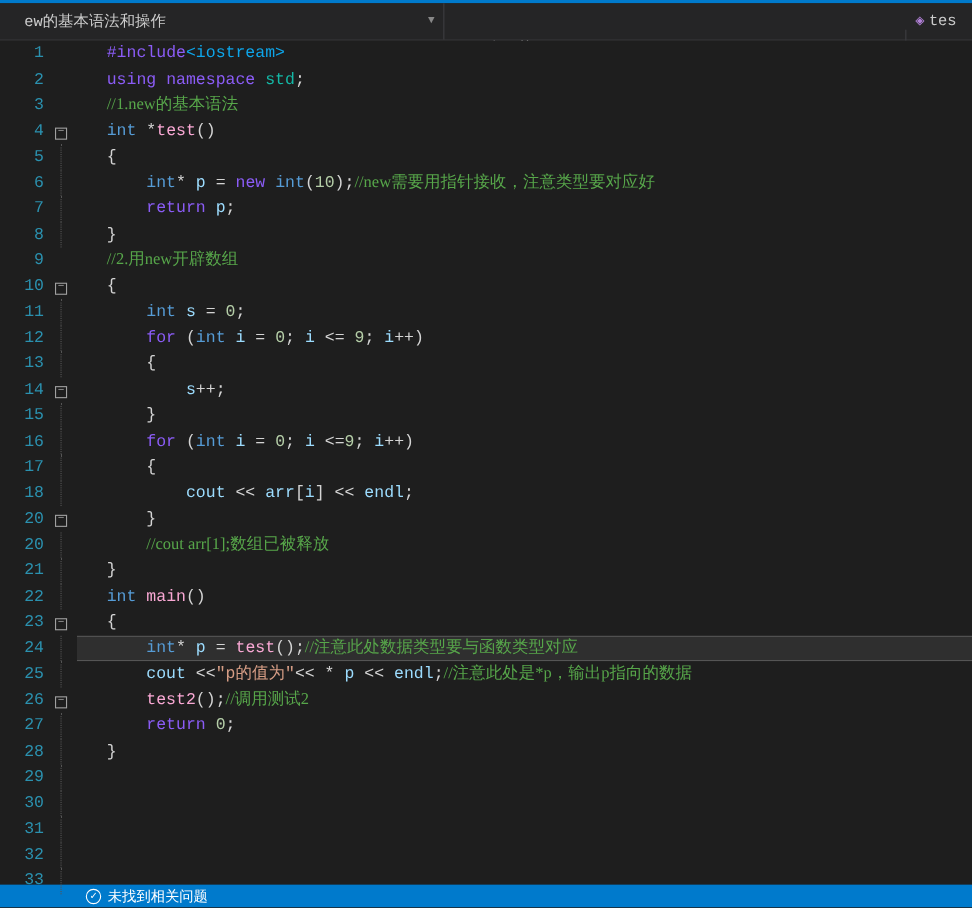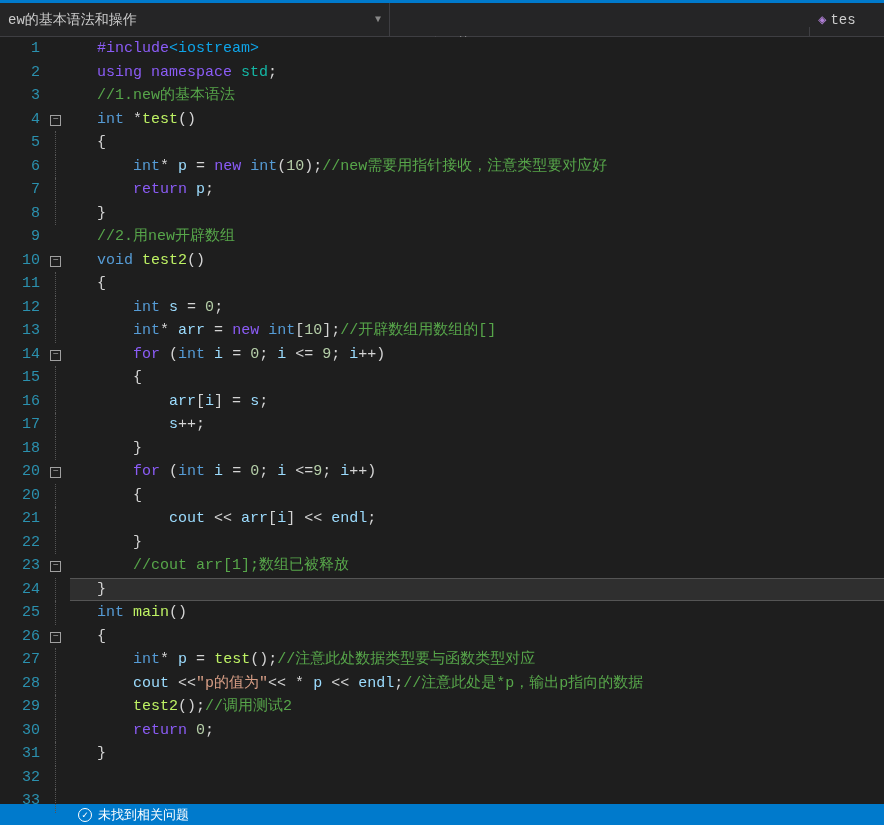--- a/index.html
+++ b/index.html
@@ -22,21 +22,21 @@
 }
 .breadcrumb-item {
   display: flex;
   align-items: center;
   padding: 0 8px;
   height: 100%;
   color: #cccccc;
   font-size: 14px;
   cursor: pointer;
 }
-.breadcrumb-item.first { flex: 0 0 390px; border-right: 1px solid #3e3e42; justify-content: space-between; }
+.breadcrumb-item.first { flex: 0 0 390px; border-right: 1px solid #3e3e42; justify-content: space-between; margin-left: 14px; }
 .breadcrumb-item.second { flex: 0 0 420px; border-right: 1px solid #3e3e42; justify-content: space-between; padding-left: 30px; margin-top: 48px; }
 .breadcrumb-item.third { flex: 1; }
 .chev { color: #888; font-size: 10px; }
 .cube-icon { color: #b180d7; margin-right: 4px; }
 .editor {
   display: flex;
   height: calc(100% - 58px);
   background: #1e1e1e;
 }
 .gutter {
@@ -90,24 +90,24 @@
   height: 23.5px;
   background: rgba(80,80,80,0.35);
   border-top: 1px solid #555;
   border-bottom: 1px solid #555;
   z-index: 0;
 }
 .code-text { position: relative; z-index: 1; }
 
 .kw { color: #8b5cf6; }
 .type { color: #569cd6; }
-.func { color: #bef264; text-align: center; }
+.func { color: #f9a8d4; text-align: center; }
 .num { color: #b5cea8; }
 .str { color: #d69d85; }
-.com { color: #57a64a; }
+.com { color: #57a64a; font-family: Liberation Serif, serif; }
 .punc { color: #d4d4d4; }
 .ident { color: #9cdcfe; }
 .op { color: #d4d4d4; }
 .ns { color: #14b8a6; }
 .ang { color: #0ea5e9; }
 .footer {
   height: 21px;
   background: #007acc;
   display: flex;
   align-items: center;
@@ -221,27 +221,24 @@
   <div class="code-col" id="codecol">
       <div class="line code-text">   <span class="kw">#include</span><span class="ang">&lt;iostream&gt;</span></div>
       <div class="line code-text">   <span class="kw">using</span> <span class="kw">namespace</span> <span class="ns">std</span><span class="punc">;</span></div>
       <div class="line code-text">   <span class="com">//1.new的基本语法</span></div>
       <div class="line code-text">   <span class="type">int</span> <span class="op">*</span><span class="func">test</span><span class="punc">()</span></div>
       <div class="line code-text">   <span class="punc">{</span></div>
       <div class="line code-text">       <span class="type">int</span><span class="op">*</span> <span class="ident">p</span> <span class="op">=</span> <span class="kw">new</span> <span class="type">int</span><span class="punc">(</span><span class="num">10</span><span class="punc">);</span><span class="com">//new需要用指针接收，注意类型要对应好</span></div>
       <div class="line code-text">       <span class="kw">return</span> <span class="ident">p</span><span class="punc">;</span></div>
       <div class="line code-text">   <span class="punc">}</span></div>
       <div class="line code-text">   <span class="com">//2.用new开辟数组</span></div>
-      <div class="line code-text">   <span class="type">void</span> <span class="func">test2</span><span class="punc">()</span></div>
       <div class="line code-text">   <span class="punc">{</span></div>
       <div class="line code-text">       <span class="type">int</span> <span class="ident">s</span> <span class="op">=</span> <span class="num">0</span><span class="punc">;</span></div>
-      <div class="line code-text">       <span class="type">int</span><span class="op">*</span> <span class="ident">arr</span> <span class="op">=</span> <span class="kw">new</span> <span class="type">int</span><span class="punc">[</span><span class="num">10</span><span class="punc">];</span><span class="com">//开辟数组用数组的[]</span></div>
       <div class="line code-text">       <span class="kw">for</span> <span class="punc">(</span><span class="type">int</span> <span class="ident">i</span> <span class="op">=</span> <span class="num">0</span><span class="punc">;</span> <span class="ident">i</span> <span class="op">&lt;=</span> <span class="num">9</span><span class="punc">;</span> <span class="ident">i</span><span class="op">++</span><span class="punc">)</span></div>
       <div class="line code-text">       <span class="punc">{</span></div>
-      <div class="line code-text">           <span class="ident">arr</span><span class="punc">[</span><span class="ident">i</span><span class="punc">]</span> <span class="op">=</span> <span class="ident">s</span><span class="punc">;</span></div>
       <div class="line code-text">           <span class="ident">s</span><span class="op">++</span><span class="punc">;</span></div>
       <div class="line code-text">       <span class="punc">}</span></div>
       <div class="line code-text">       <span class="kw">for</span> <span class="punc">(</span><span class="type">int</span> <span class="ident">i</span> <span class="op">=</span> <span class="num">0</span><span class="punc">;</span> <span class="ident">i</span> <span class="op">&lt;=</span><span class="num">9</span><span class="punc">;</span> <span class="ident">i</span><span class="op">++</span><span class="punc">)</span></div>
       <div class="line code-text">       <span class="punc">{</span></div>
       <div class="line code-text">           <span class="ident">cout</span> <span class="op">&lt;&lt;</span> <span class="ident">arr</span><span class="punc">[</span><span class="ident">i</span><span class="punc">]</span> <span class="op">&lt;&lt;</span> <span class="ident">endl</span><span class="punc">;</span></div>
       <div class="line code-text">       <span class="punc">}</span></div>
       <div class="highlight-line" style="top: 540.5px;"></div>
       <div class="line code-text">       <span class="com">//cout arr[1];数组已被释放</span></div>
       <div class="line code-text">   <span class="punc">}</span></div>
       <div class="line code-text">   <span class="type">int</span> <span class="func">main</span><span class="punc">()</span></div>

